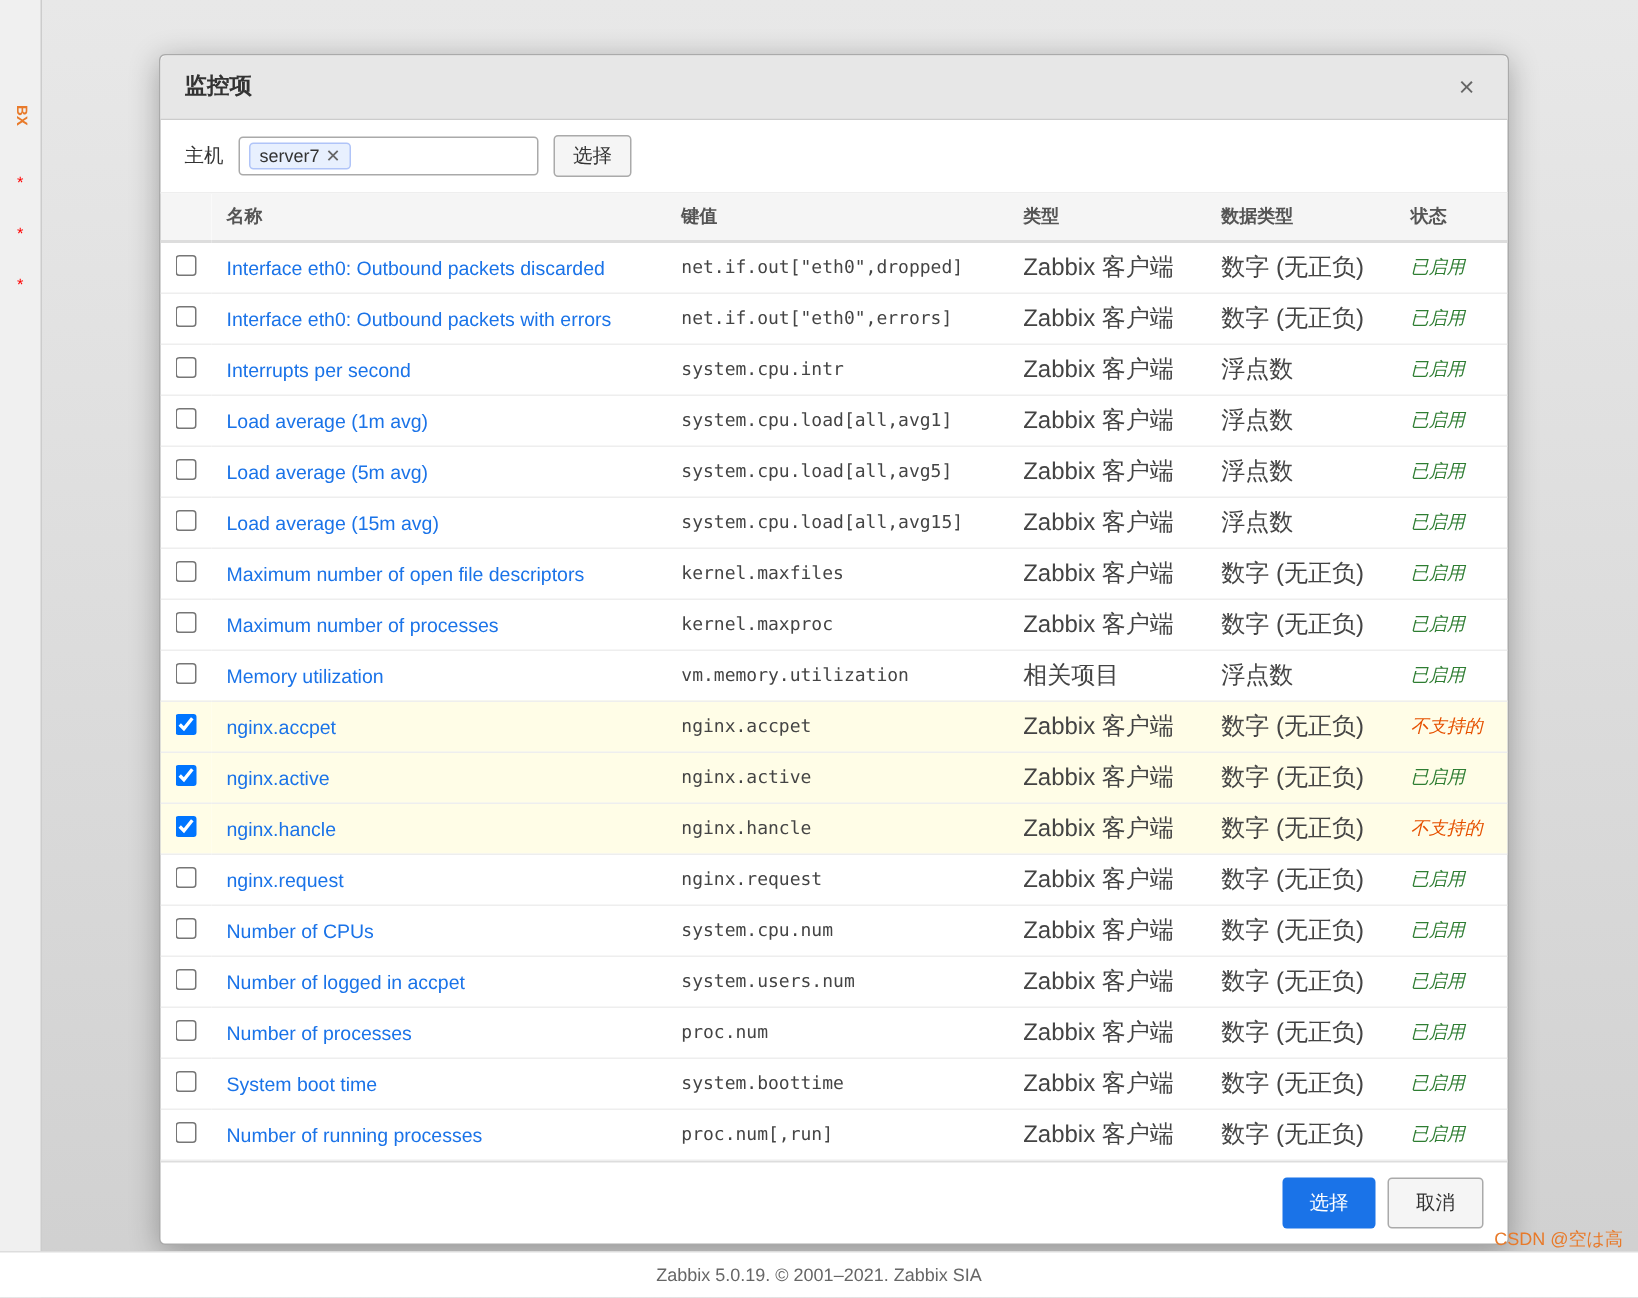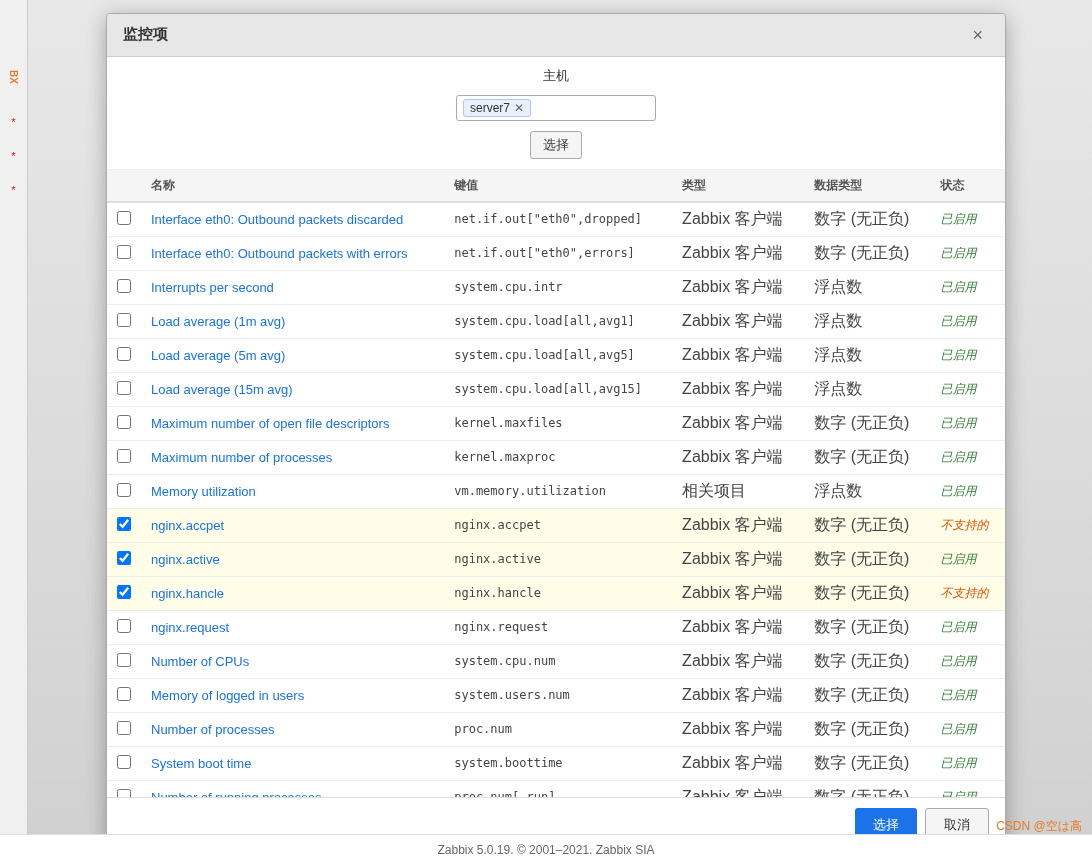--- a/index.html
+++ b/index.html
@@ -50,21 +50,20 @@
       line-height: 1;
       padding: 2px 6px;
     }
 
     .dialog-host-bar {
       padding: 10px 16px;
       display: flex;
       align-items: center;
       gap: 10px;
       border-bottom: 1px solid #eee;
-      flex-direction: column;
     }
 
     .host-label {
       color: #333;
       font-size: 13px;
     }
 
     .host-tag-container {
       display: flex;
       align-items: center;
@@ -409,21 +408,21 @@
             <tr>
               <td class="checkbox-cell"><input type="checkbox" style=""></td>
               <td class="name-cell"><a href="#">Number of CPUs</a></td>
               <td class="key-cell">system.cpu.num</td>
               <td class="type-cell">Zabbix 客户端</td>
               <td class="dtype-cell">数字 (无正负)</td>
               <td class="status-cell"><span class="status-enabled">已启用</span></td>
             </tr>
             <tr>
               <td class="checkbox-cell"><input type="checkbox" style=""></td>
-              <td class="name-cell"><a href="#">Memory of logged in users</a></td>
+              <td class="name-cell"><a href="#">Number of logged in accpet</a></td>
               <td class="key-cell">system.users.num</td>
               <td class="type-cell">Zabbix 客户端</td>
               <td class="dtype-cell">数字 (无正负)</td>
               <td class="status-cell"><span class="status-enabled">已启用</span></td>
             </tr>
             <tr>
               <td class="checkbox-cell"><input type="checkbox" style=""></td>
               <td class="name-cell"><a href="#">Number of processes</a></td>
               <td class="key-cell">proc.num</td>
               <td class="type-cell">Zabbix 客户端</td>

